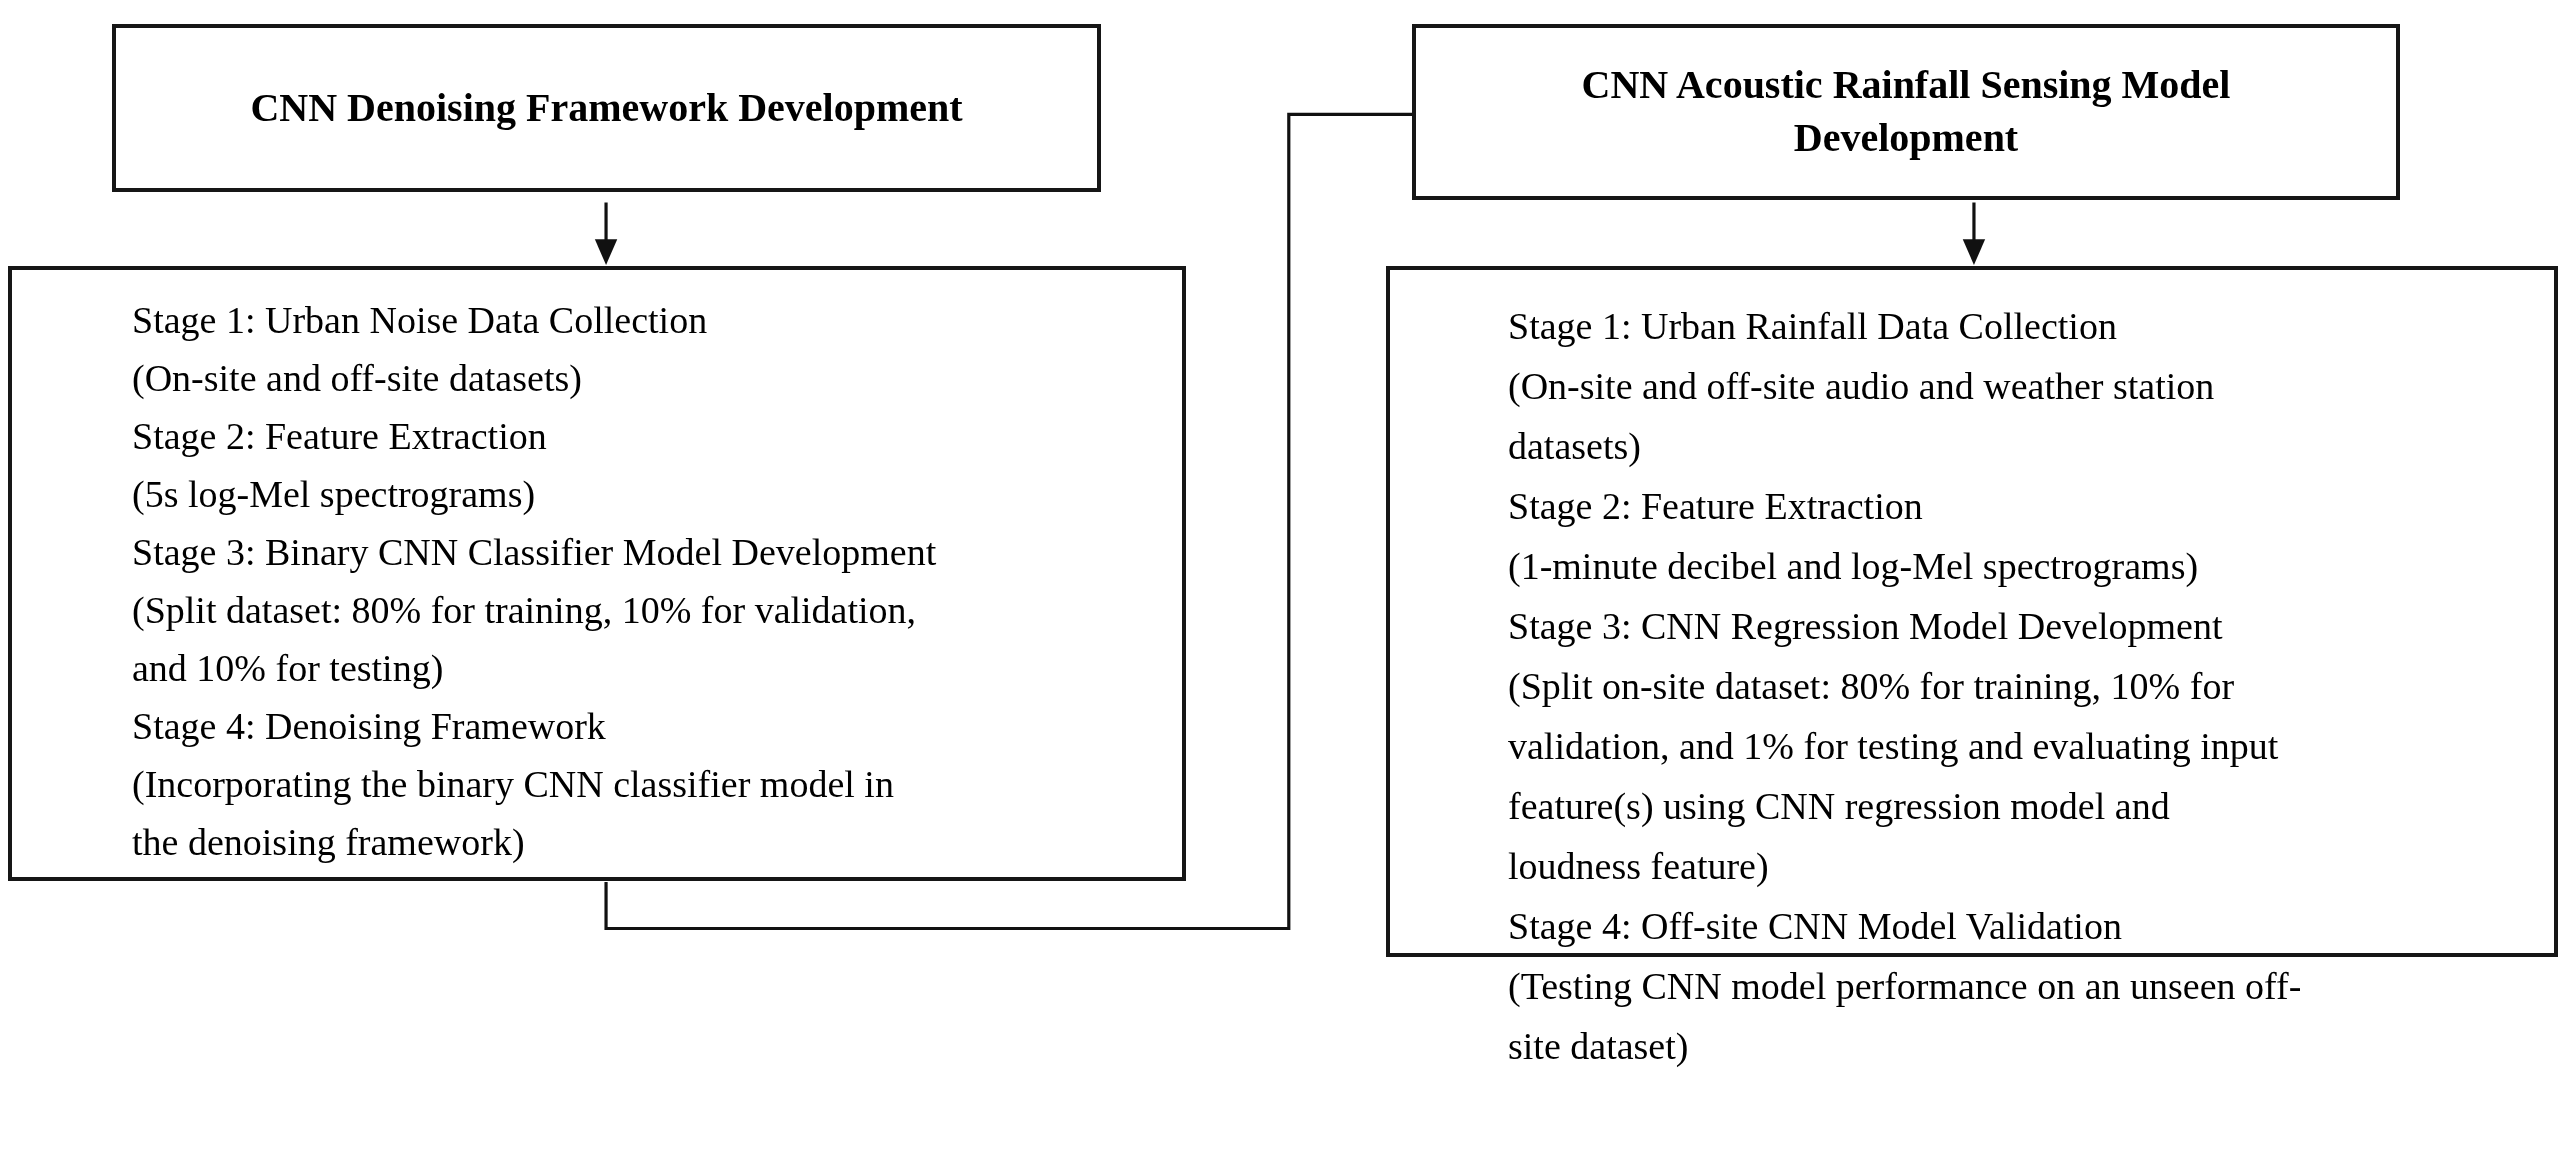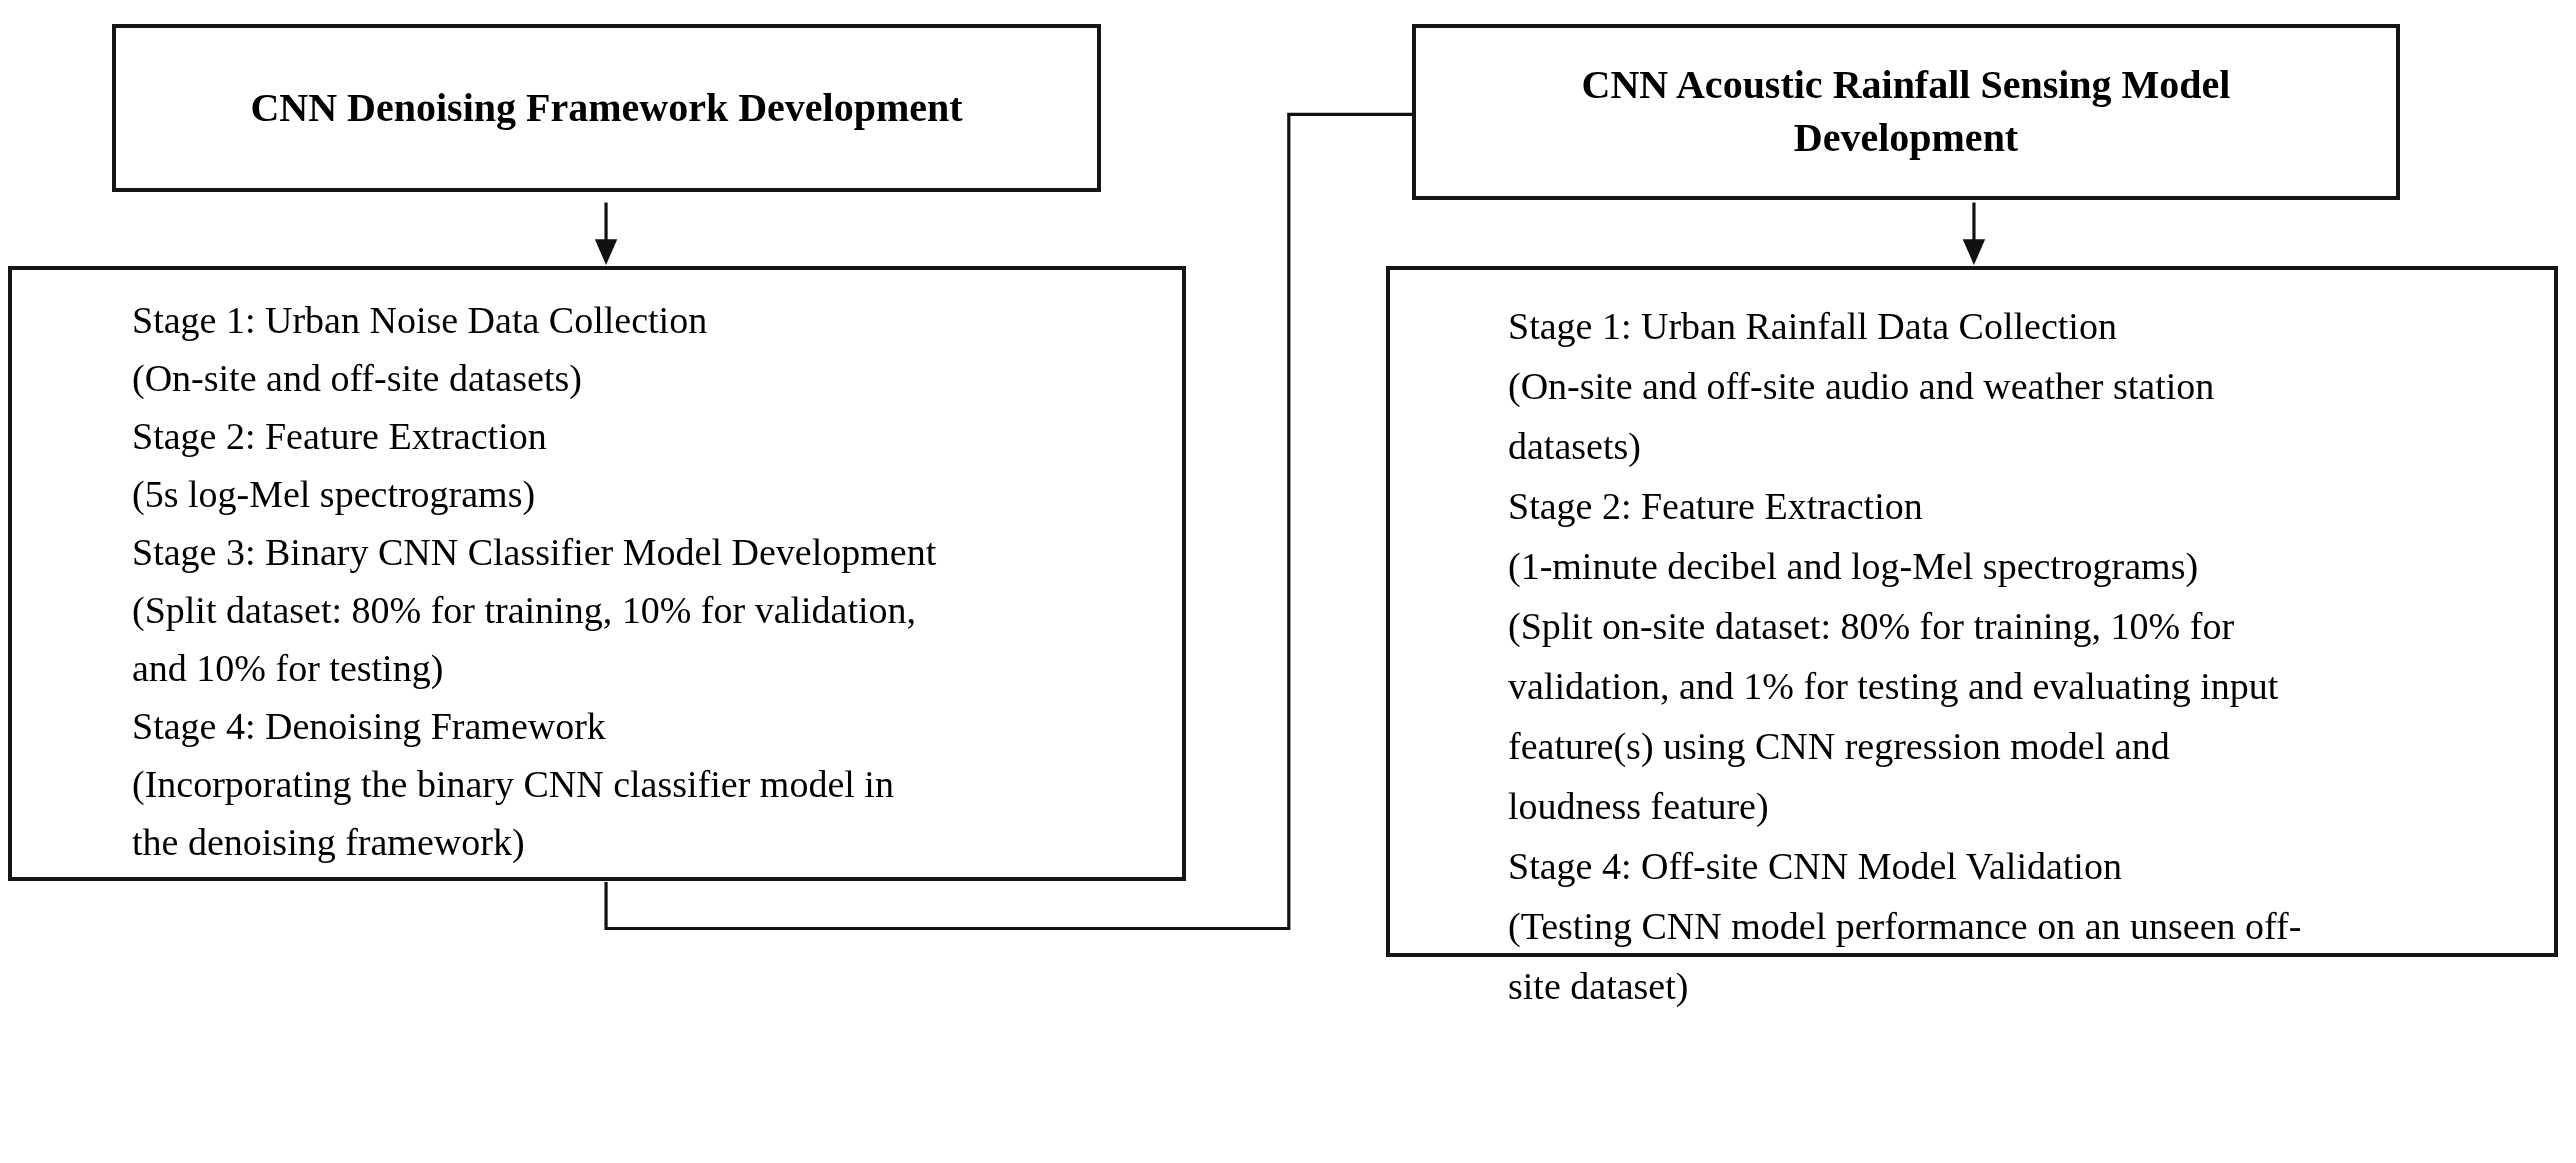--- a/index.html
+++ b/index.html
@@ -100,20 +100,21 @@
     <div class="line">(Incorporating the binary CNN classifier model in</div>
     <div class="line">the denoising framework)</div>
   </div>
 
 <div class="box stage-box" id="right-stages">
     <div class="line"><b>Stage 1:</b> Urban Rainfall Data Collection</div>
     <div class="line">(On-site and off-site audio and weather station</div>
     <div class="line">datasets)</div>
     <div class="line"><b>Stage 2:</b> Feature Extraction</div>
     <div class="line">(1-minute decibel and log-Mel spectrograms)</div>
+    <div class="line"><b>Stage 3:</b> CNN Regression Model Development</div>
     <div class="line">(Split on-site dataset: 80% for training, 10% for</div>
     <div class="line">validation, and 1% for testing and evaluating input</div>
     <div class="line">feature(s) using CNN regression model and</div>
     <div class="line">loudness feature)</div>
     <div class="line"><b>Stage 4:</b> Off-site CNN Model Validation</div>
     <div class="line">(Testing CNN model performance on an unseen off-</div>
     <div class="line">site dataset)</div>
   </div>
 
 

